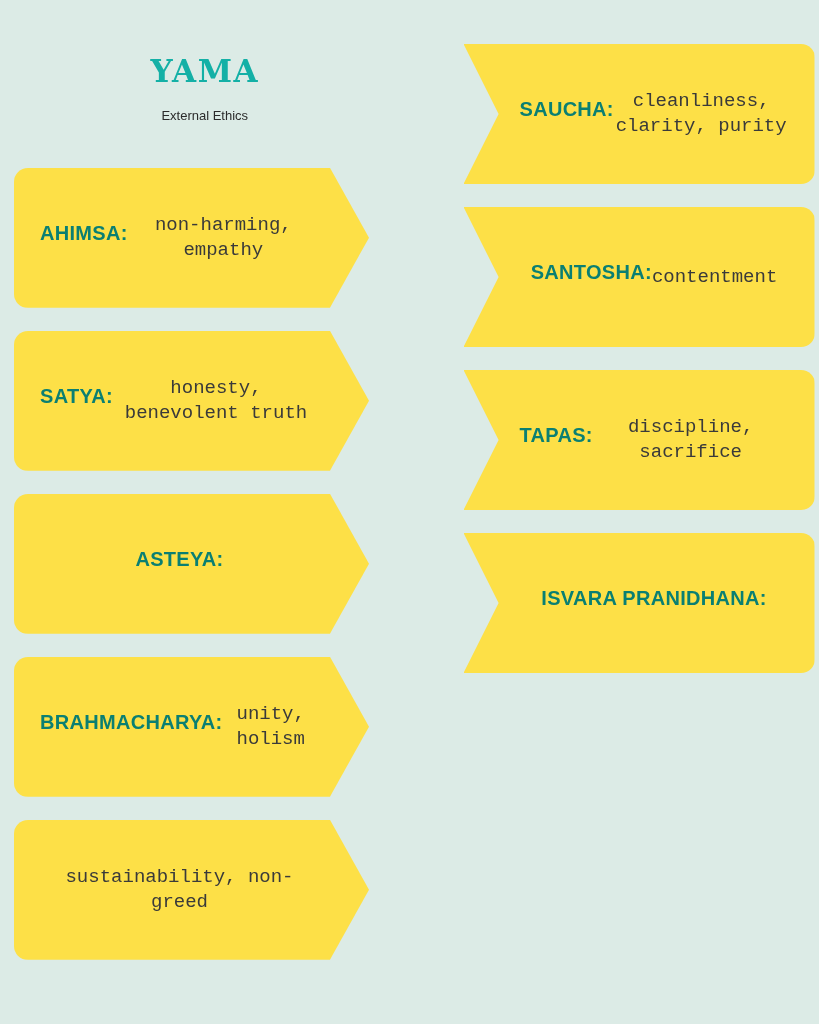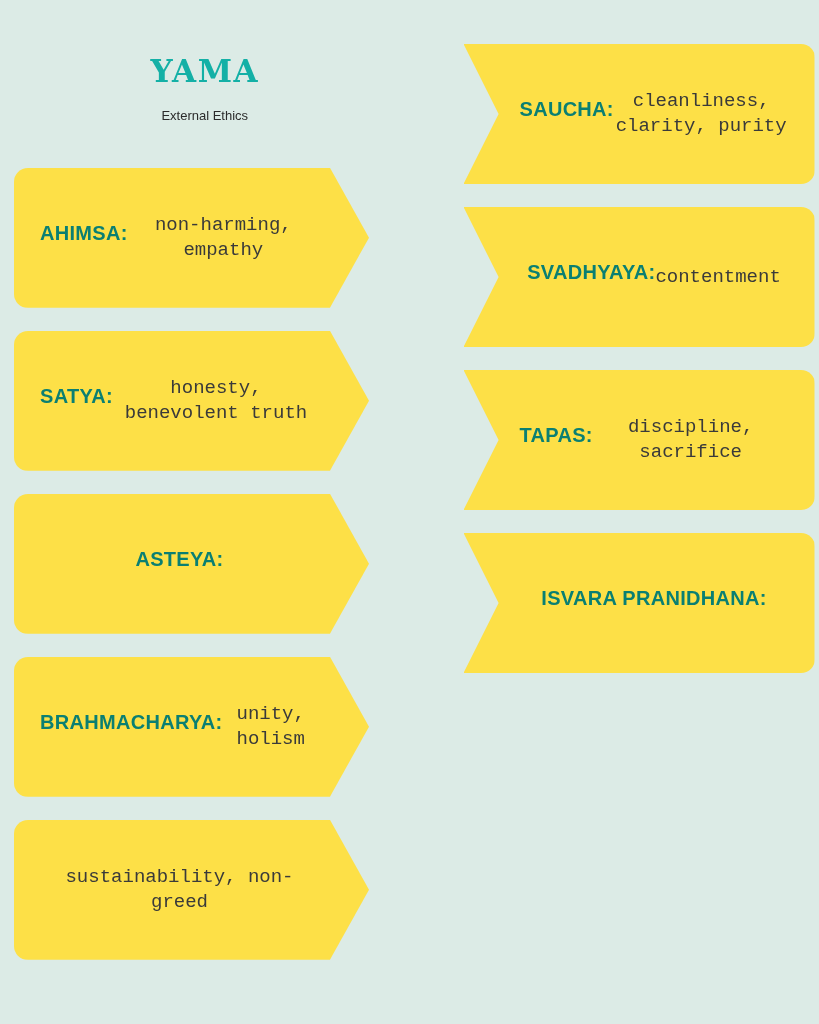--- a/index.html
+++ b/index.html
@@ -148,21 +148,21 @@
       </div>
     </div>
 
     <div class="column col-right">
       <div class="cards">
         <div class="card">
           <div class="card-title">SAUCHA:</div>
           <div class="card-desc">cleanliness, clarity, purity</div>
         </div>
         <div class="card">
-          <div class="card-title">SVADHYAYA:</div>
+          <div class="card-title">SANTOSHA:</div>
           <div class="card-desc">contentment</div>
         </div>
         <div class="card">
           <div class="card-title">TAPAS:</div>
           <div class="card-desc">discipline, sacrifice</div>
         </div>
         <div class="card">
           <div class="card-title">ISVARA PRANIDHANA:</div>
         </div>
       </div>

